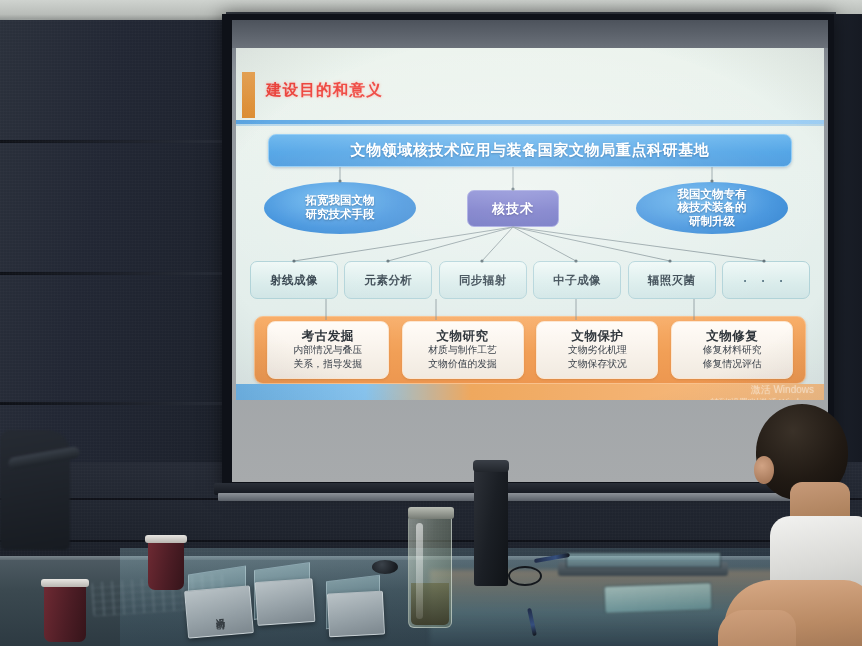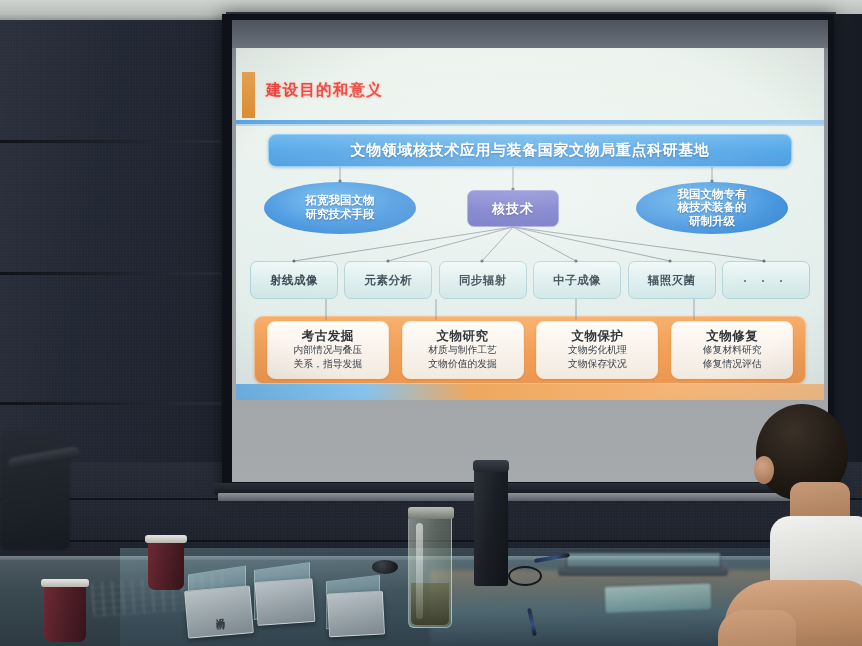--- a/index.html
+++ b/index.html
@@ -509,20 +509,24 @@
         <div class="app-sub">文物劣化机理</div>
         <div class="app-sub">文物保存状况</div>
       </div>
       <div class="app-card">
         <div class="app-title">文物修复</div>
         <div class="app-sub">修复材料研究</div>
         <div class="app-sub">修复情况评估</div>
       </div>
     </div>
 
+    <div class="watermark">
+      <div class="wm1">激活 Windows</div>
+      <div class="wm2">转到"设置"以激活 Windows</div>
+    </div>
 
     <div class="slide-foot-2"></div>
     <div class="slide-foot"></div>
 
     <div class="slide-glow"></div>
     <div class="slide-vignette"></div>
   </div>
 
   <div class="table-edge"></div>
   <div class="table-top"></div>

